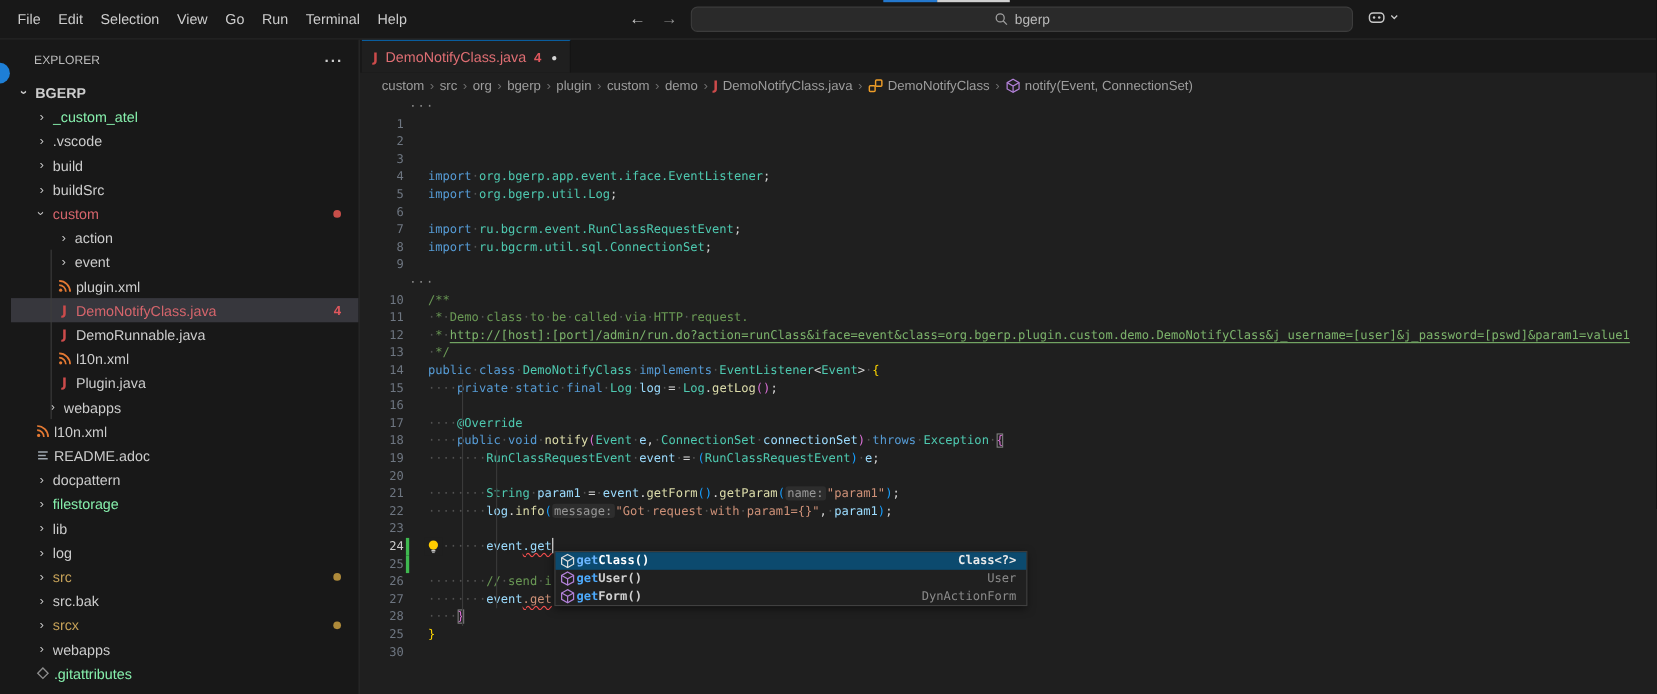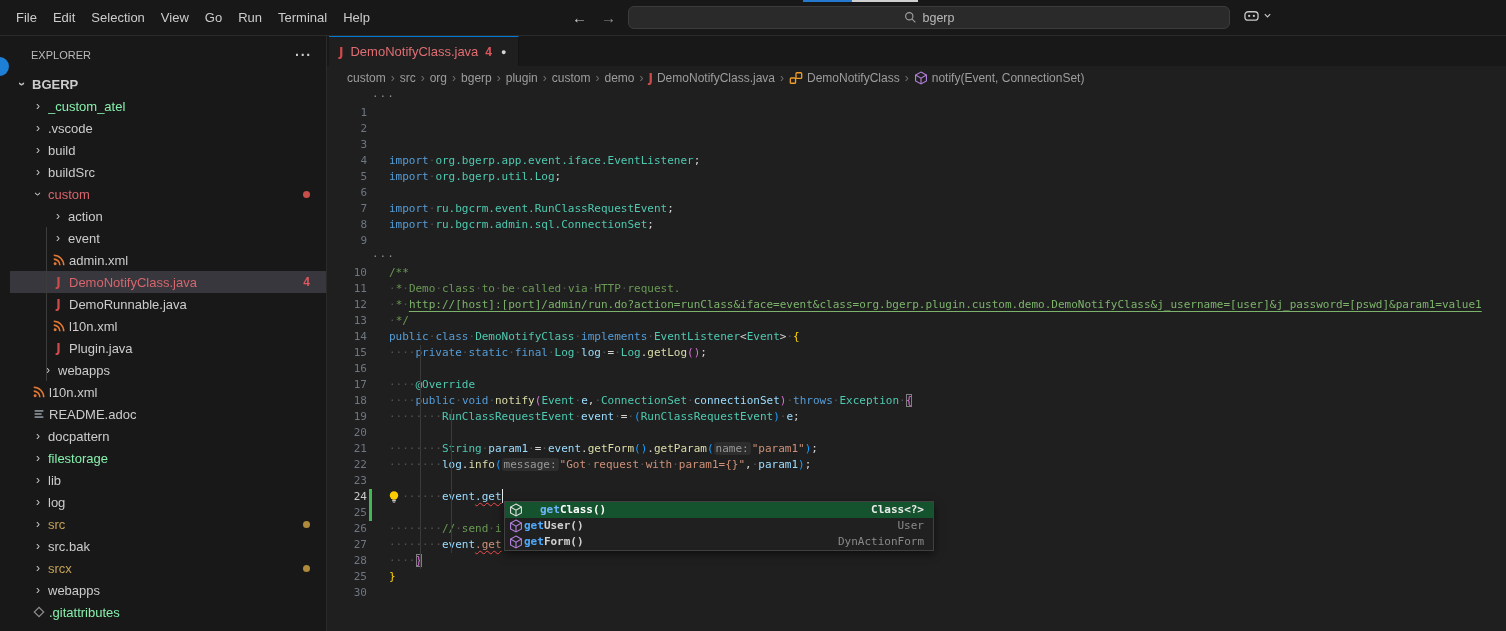--- a/index.html
+++ b/index.html
@@ -79,21 +79,21 @@
   .cursor { display:inline-block; width:1px; height:14px; background:#eaeaea; vertical-align:middle;
             margin-top:-2px; }
   .guide { position:absolute; width:1px; background:#3a3a3a; }
   .gbar { position:absolute; left:42px; width:3px; background:#3fb950; }
   .bulb { position:absolute; left:59px; width:16px; height:16px; background:#1f1f1f; z-index:2; }
   
   .suggest { position:absolute; left:177px; top:412px; width:430px; background:#202020;
              border:1px solid #404040; box-shadow:0 3px 8px rgba(0,0,0,.55); z-index:5; }
   .srow { height:16px; display:flex; align-items:center; padding:0 3px;
           font-family:"DejaVu Sans Mono", monospace; font-size:11px; color:#d0d0d0; }
-  .srow.selected { background:#14532d; color:#ffffff;gap:16px; }
+  .srow.selected { background:#0c4a6e; color:#ffffff; }
   .sicon { width:16px; height:14px; flex:none; color:#b180d7; display:flex; align-items:center;
            justify-content:center; }
   .srow.selected .sicon { color:#dcdcdc; }
   .smatch { color:#4daafc; font-weight:bold; }
   .srow.selected .smatch { color:#6cb6ff; }
   .slabel { font-weight:bold; }
   .sdetail { margin-left:auto; color:#8a8a8a; padding-right:6px; }
   .srow.selected .sdetail { color:#eaeaea; font-weight:bold; }
   svg { display:block; }
 </style>
@@ -187,21 +187,21 @@
             <span class="tlabel">event</span>
           </div>
           <div class="trow" style="padding-left: 40px;">
             <span class="ticon">
               <svg width="14" height="14" viewBox="0 0 16 16">
                 <circle cx="3.6" cy="12.4" r="1.7" fill="#e37933"></circle>
                 <path d="M2 7 a7 7 0 0 1 7 7" stroke="#e37933" stroke-width="1.8" fill="none"></path>
                 <path d="M2 2.6 a11.4 11.4 0 0 1 11.4 11.4" stroke="#e37933" stroke-width="1.8" fill="none"></path>
               </svg>
             </span>
-            <span class="tlabel">admin.xml</span>
+            <span class="tlabel">plugin.xml</span>
           </div>
           <div class="trow selected error" style="padding-left: 40px;">
             <span class="ticon">
               <span class="jicon">J</span>
             </span>
             <span class="tlabel">DemoNotifyClass.java</span>
             <span class="tmark tbadge">4</span>
           </div>
           <div class="trow" style="padding-left: 40px;">
             <span class="ticon">
@@ -362,21 +362,21 @@
         <div class="guide" style="left:93px;top:256px;height:224px;"></div>
         <div class="guide" style="left:124px;top:320px;height:144px;"></div>
       <div class="row"><span class="fold-txt">···</span></div>
           <div class="row"><span class="ln">1</span></div>
           <div class="row"><span class="ln">2</span><span class="txt"></span></div>
           <div class="row"><span class="ln">3</span></div>
           <div class="row"><span class="ln">4</span><span class="txt"><span class="k">import</span><span class="w">·</span><span class="t">org.bgerp.app.event.iface.EventListener</span><span class="p">;</span></span></div>
           <div class="row"><span class="ln">5</span><span class="txt"><span class="k">import</span><span class="w">·</span><span class="t">org.bgerp.util.Log</span><span class="p">;</span></span></div>
           <div class="row"><span class="ln">6</span><span class="txt"></span></div>
           <div class="row"><span class="ln">7</span><span class="txt"><span class="k">import</span><span class="w">·</span><span class="t">ru.bgcrm.event.RunClassRequestEvent</span><span class="p">;</span></span></div>
-          <div class="row"><span class="ln">8</span><span class="txt"><span class="k">import</span><span class="w">·</span><span class="t">ru.bgcrm.admin.sql.ConnectionSet</span><span class="p">;</span></span></div>
+          <div class="row"><span class="ln">8</span><span class="txt"><span class="k">import</span><span class="w">·</span><span class="t">ru.bgcrm.util.sql.ConnectionSet</span><span class="p">;</span></span></div>
           <div class="row"><span class="ln">9</span><span class="txt"></span></div>
           <div class="row"><span class="fold-txt">···</span></div>
           <div class="row"><span class="ln">10</span><span class="txt"><span class="c">/**</span></span></div>
           <div class="row"><span class="ln">11</span><span class="txt"><span class="w">·</span><span class="c">*</span><span class="w">·</span><span class="c">Demo</span><span class="w">·</span><span class="c">class</span><span class="w">·</span><span class="c">to</span><span class="w">·</span><span class="c">be</span><span class="w">·</span><span class="c">called</span><span class="w">·</span><span class="c">via</span><span class="w">·</span><span class="c">HTTP</span><span class="w">·</span><span class="c">request.</span></span></div>
           <div class="row"><span class="ln">12</span><span class="txt"><span class="w">·</span><span class="c">*</span><span class="w">·</span><span class="u">http://[host]:[port]/admin/run.do?action=runClass&amp;iface=event&amp;class=org.bgerp.plugin.custom.demo.DemoNotifyClass&amp;j_username=[user]&amp;j_password=[pswd]&amp;param1=value1</span></span></div>
           <div class="row"><span class="ln">13</span><span class="txt"><span class="w">·</span><span class="c">*/</span></span></div>
           <div class="row"><span class="ln">14</span><span class="txt"><span class="k">public</span><span class="w">·</span><span class="k">class</span><span class="w">·</span><span class="t">DemoNotifyClass</span><span class="w">·</span><span class="k">implements</span><span class="w">·</span><span class="t">EventListener</span><span class="p">&lt;</span><span class="t">Event</span><span class="p">&gt;</span><span class="w">·</span><span class="b1">{</span></span></div>
           <div class="row"><span class="ln">15</span><span class="txt"><span class="w">····</span><span class="k">private</span><span class="w">·</span><span class="k">static</span><span class="w">·</span><span class="k">final</span><span class="w">·</span><span class="t">Log</span><span class="w">·</span><span class="v">log</span><span class="w">·</span><span class="p">=</span><span class="w">·</span><span class="t">Log</span><span class="p">.</span><span class="m">getLog</span><span class="b2">()</span><span class="p">;</span></span></div>
           <div class="row"><span class="ln">16</span><span class="txt"></span></div>
           <div class="row"><span class="ln">17</span><span class="txt"><span class="w">····</span><span class="t">@Override</span></span></div>

